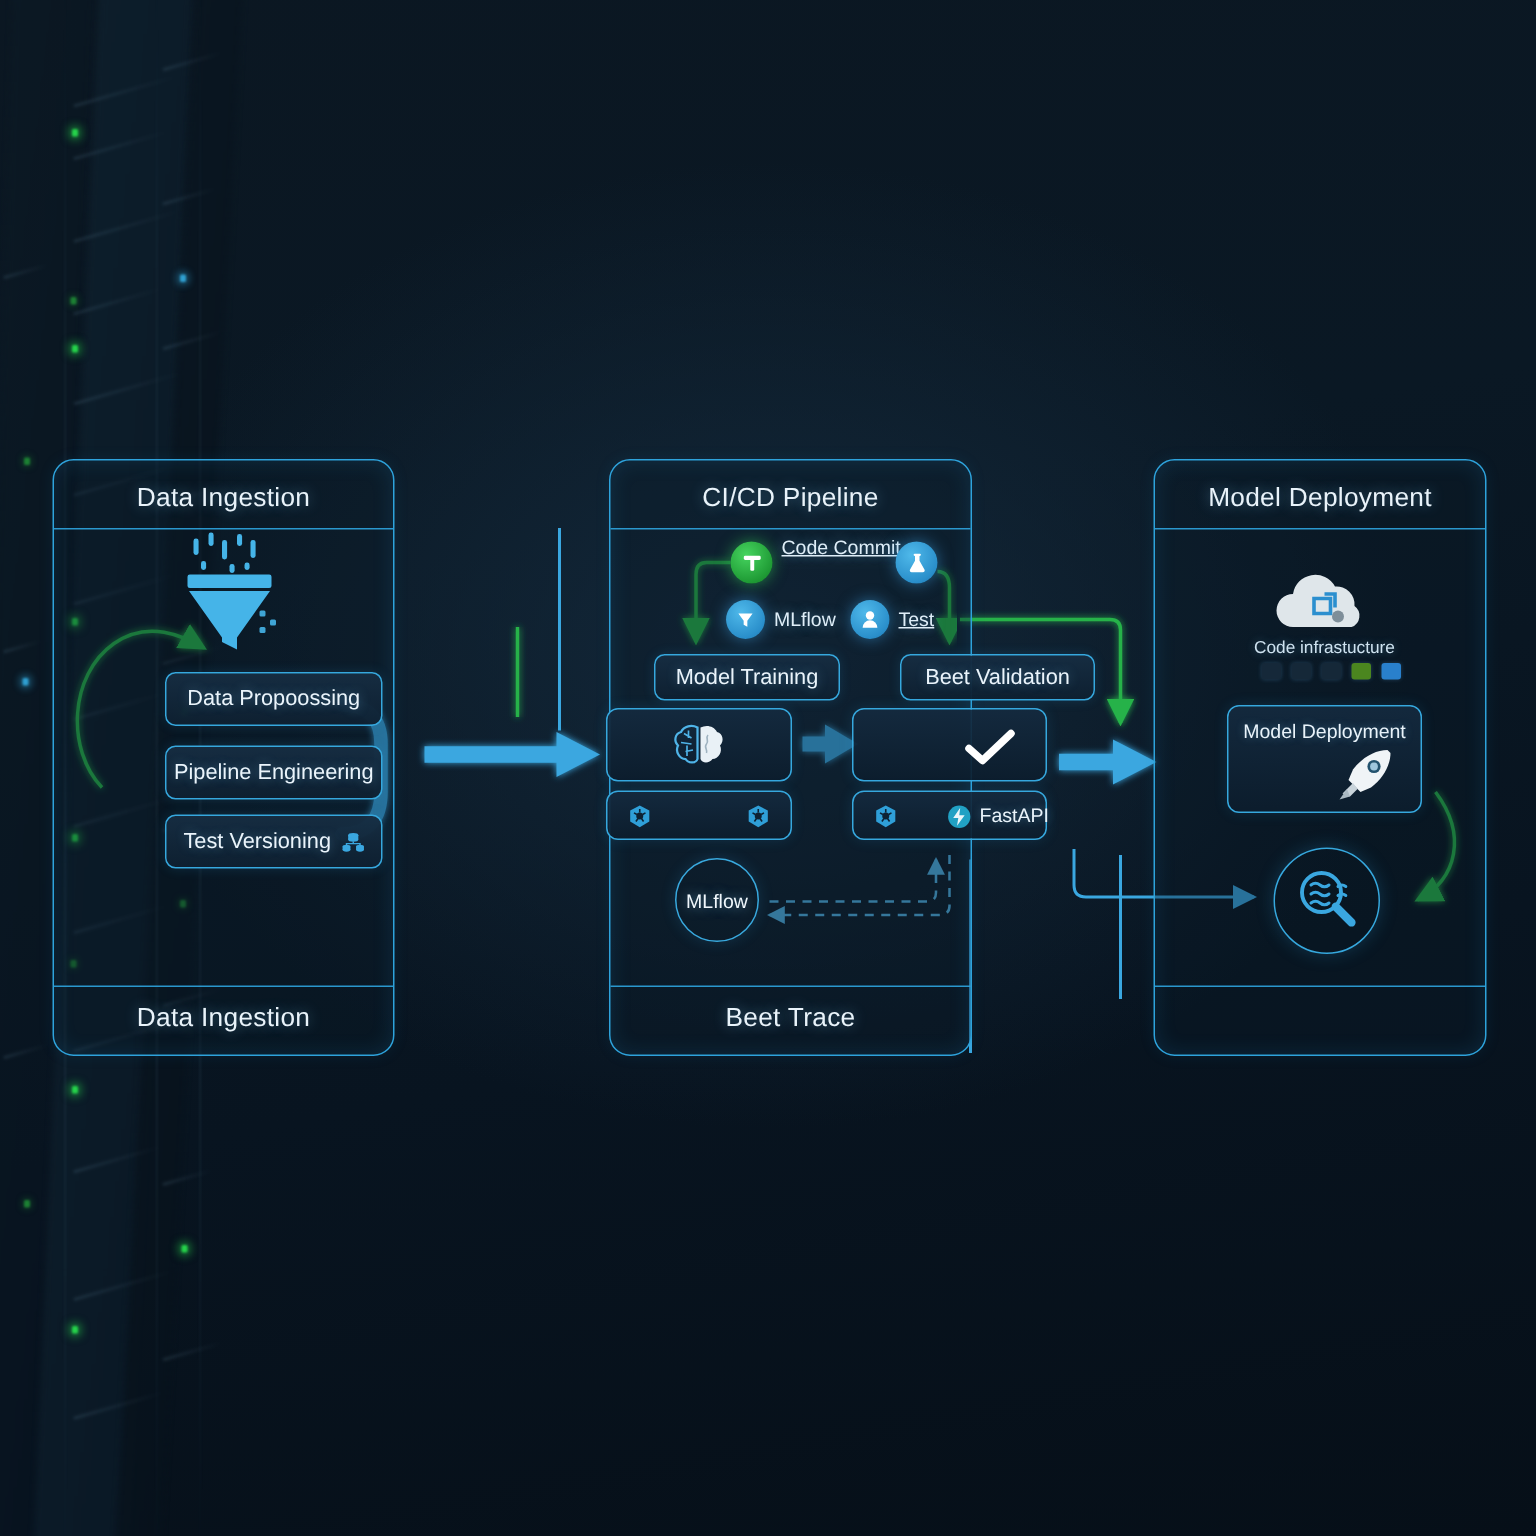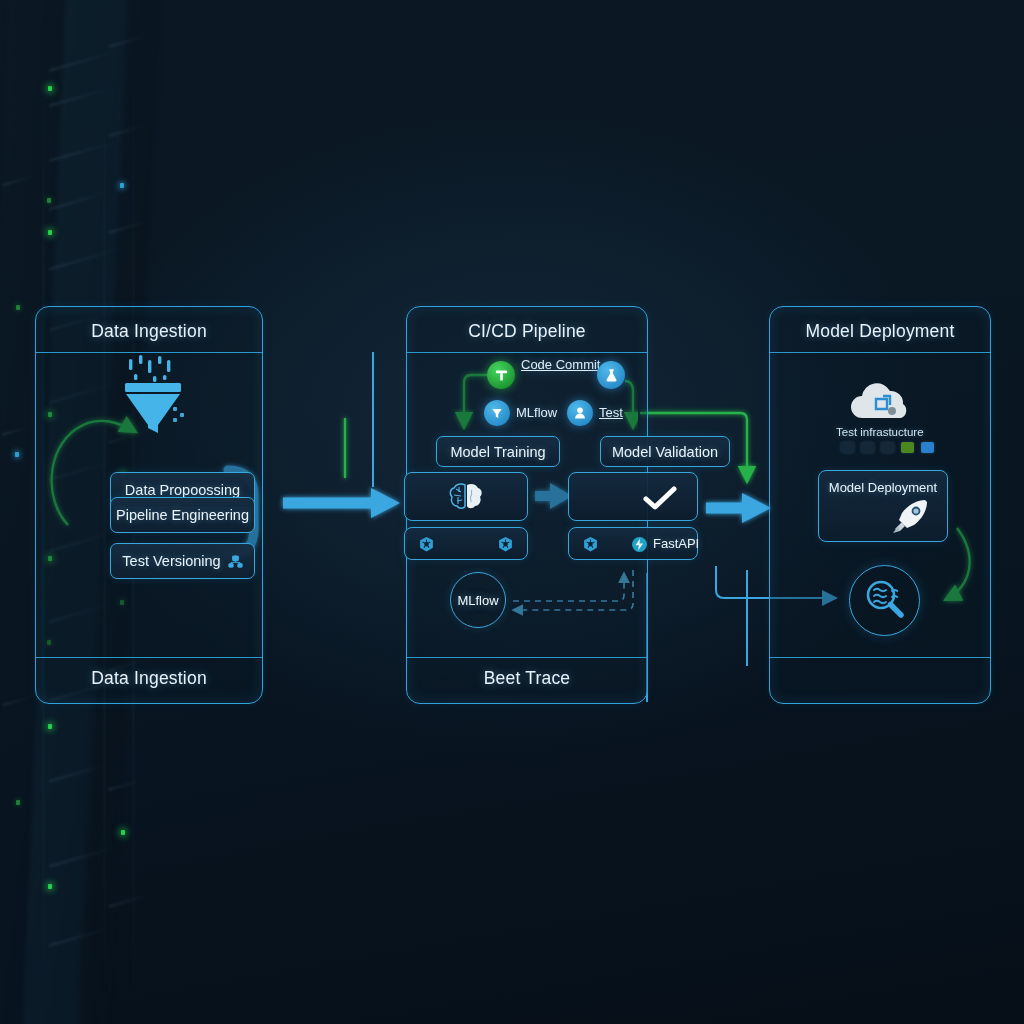--- a/index.html
+++ b/index.html
@@ -326,21 +326,21 @@
       <rect x="8" y="28" width="56" height="9" rx="1.5" fill="#45b4e8"></rect>
       <path d="M9,39 L63,39 L41,70 L41,78 L31,73 L31,70 Z" fill="#45b4e8"></path>
       <g fill="#45b4e8" opacity=".9">
         <rect x="56" y="52" width="4" height="4" rx="1"></rect>
         <rect x="63" y="58" width="4" height="4" rx="1"></rect>
         <rect x="56" y="63" width="4" height="4" rx="1"></rect>
       </g>
     </svg>
   </div>
 
-  <div class="chip" style="left:78px; top:472px; width:145px; height:36px;">
+  <div class="chip" style="left:78px; top:448px; width:145px; height:36px;">
     <span>Data Propoossing</span>
   </div>
 
   <div class="chip" style="left:78px; top:497px; width:145px; height:36px;">
     <span>Pipeline Engineering</span>
   </div>
 
   <div class="chip" style="left:78px; top:543px; width:145px; height:36px; gap:7px;">
     <span>Test Versioning</span>
     <span>
@@ -428,21 +428,21 @@
         <path d="M8,1 L14,4 L14,11 L8,14.6 L2,11 L2,4 Z" fill="#2f9fd8"></path>
         <circle cx="8" cy="7.6" r="2.2" fill="#0e2233"></circle>
         <g stroke="#0e2233" stroke-width="1">
           <path d="M8,3.2 L8,5.4 M4.4,5.6 L6.2,6.6 M11.6,5.6 L9.8,6.6 M5.6,11 L6.8,9.3 M10.4,11 L9.2,9.3"></path>
         </g>
       </svg>
     </span>
   </div>
 
   <div class="chip" style="left:568px; top:436px; width:130px; height:31px;">
-    <span>Model Validation</span>
+    <span>Beet Validation</span>
   </div>
   <div class="card" style="left:568px; top:472px; width:130px; height:49px;">
     <span style="position:absolute; right:20px; top:13px;">
       <svg class="icon" width="34" height="25" viewBox="0 0 34 25">
         <path d="M3,13 L12,21 L31,3" fill="none" stroke="#ffffff" stroke-width="5" stroke-linecap="round" stroke-linejoin="round"></path>
       </svg>
     </span>
   </div>
   <div class="card" style="left:568px; top:527px; width:130px; height:33px;">
     <span style="position:absolute; left:13px; top:8px;">
@@ -474,21 +474,21 @@
   </div>
 
   <div style="position:absolute; left:845px; top:378px; width:72px; height:44px;">
     <svg class="icon" width="72" height="44" viewBox="0 0 72 44">
       <path d="M17,40 A11,11 0 0 1 17,18 A15,15 0 0 1 45,13 A12,12 0 0 1 58,26 A8,8 0 0 1 56,40 Z" fill="#dfe6ea"></path>
       <path d="M31,21 L42,21 L42,31 L31,31 Z" fill="none" stroke="#2b8fcf" stroke-width="2.4"></path>
       <path d="M38,18 L45,18 L45,27" fill="none" stroke="#2b8fcf" stroke-width="2.4"></path>
       <circle cx="47" cy="33" r="4" fill="#7e8e99"></circle>
     </svg>
   </div>
-  <div class="small-label" style="left:836px; top:426px; font-size:11.5px;">Test infrastucture</div>
+  <div class="small-label" style="left:836px; top:426px; font-size:11.5px;">Code infrastucture</div>
 
   <div class="badges" style="left:841px; top:442px;">
     <span class="badge b1"></span>
     <span class="badge b2"></span>
     <span class="badge b3"></span>
     <span class="badge b4"></span>
     <span class="badge b5"></span>
   </div>
 
   <div class="card" style="left:818px; top:470px; width:130px; height:72px;">

